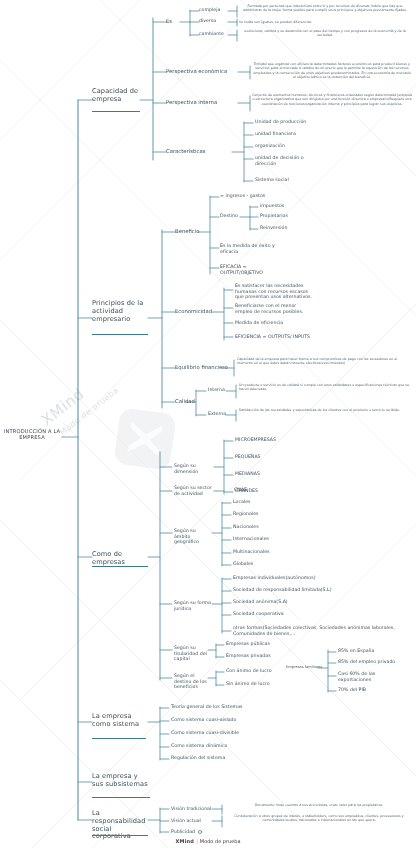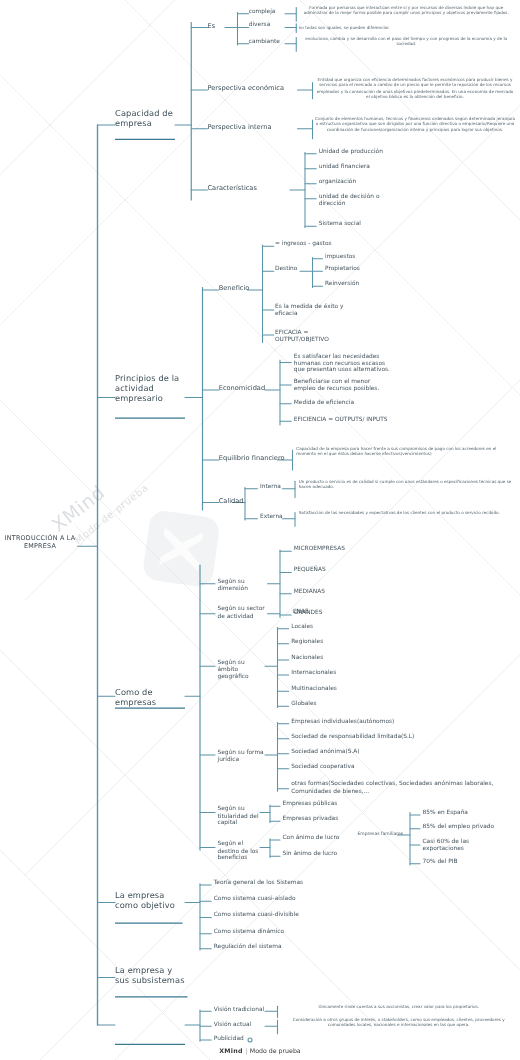--- a/index.html
+++ b/index.html
@@ -468,21 +468,21 @@
     <span>85% del empleo privado</span>
   </div>
   <div class="node lbl-l3" style="left:338px;top:671px;width:56px;">
     <span>Casi 60% de las exportaciones</span>
   </div>
   <div class="node lbl-l3" style="left:338px;top:687px;">
     <span>70% del PIB</span>
   </div>
 
   <div class="node lbl-l1" style="left:92px;top:713px;width:54px;">
-    <span>La empresa como objetivo</span>
+    <span>La empresa como sistema</span>
   </div>
   <div class="underline" style="left:92px;top:738px;width:54px;"></div>
 
   <div class="node lbl-l3" style="left:171px;top:704px;">
     <span>Teoría general de los Sistemas</span>
   </div>
   <div class="node lbl-l3" style="left:171px;top:717px;">
     <span>Como sistema cuasi-aislado</span>
   </div>
   <div class="node lbl-l3" style="left:171px;top:730px;">
@@ -493,20 +493,23 @@
   </div>
   <div class="node lbl-l3" style="left:171px;top:755px;">
     <span>Regulación del sistema</span>
   </div>
 
   <div class="node lbl-l1" style="left:92px;top:773px;width:58px;">
     <span>La empresa y sus subsistemas</span>
   </div>
   <div class="underline" style="left:92px;top:797px;width:58px;"></div>
 
+  <div class="node lbl-l1" style="left:92px;top:810px;width:56px;">
+    <span>La responsabilidad social corporativa</span>
+  </div>
   <div class="underline" style="left:92px;top:835px;width:56px;"></div>
 
   <div class="node lbl-l3" style="left:171px;top:806px;">
     <span>Visión tradicional</span>
   </div>
   <div class="node lbl-note ctr" style="left:226px;top:803px;width:186px;">
     <span>Únicamente rinde cuentas a sus accionistas, crear valor para los propietarios.</span>
   </div>
   <div class="node lbl-l3" style="left:171px;top:818px;">
     <span>Visión actual</span>

